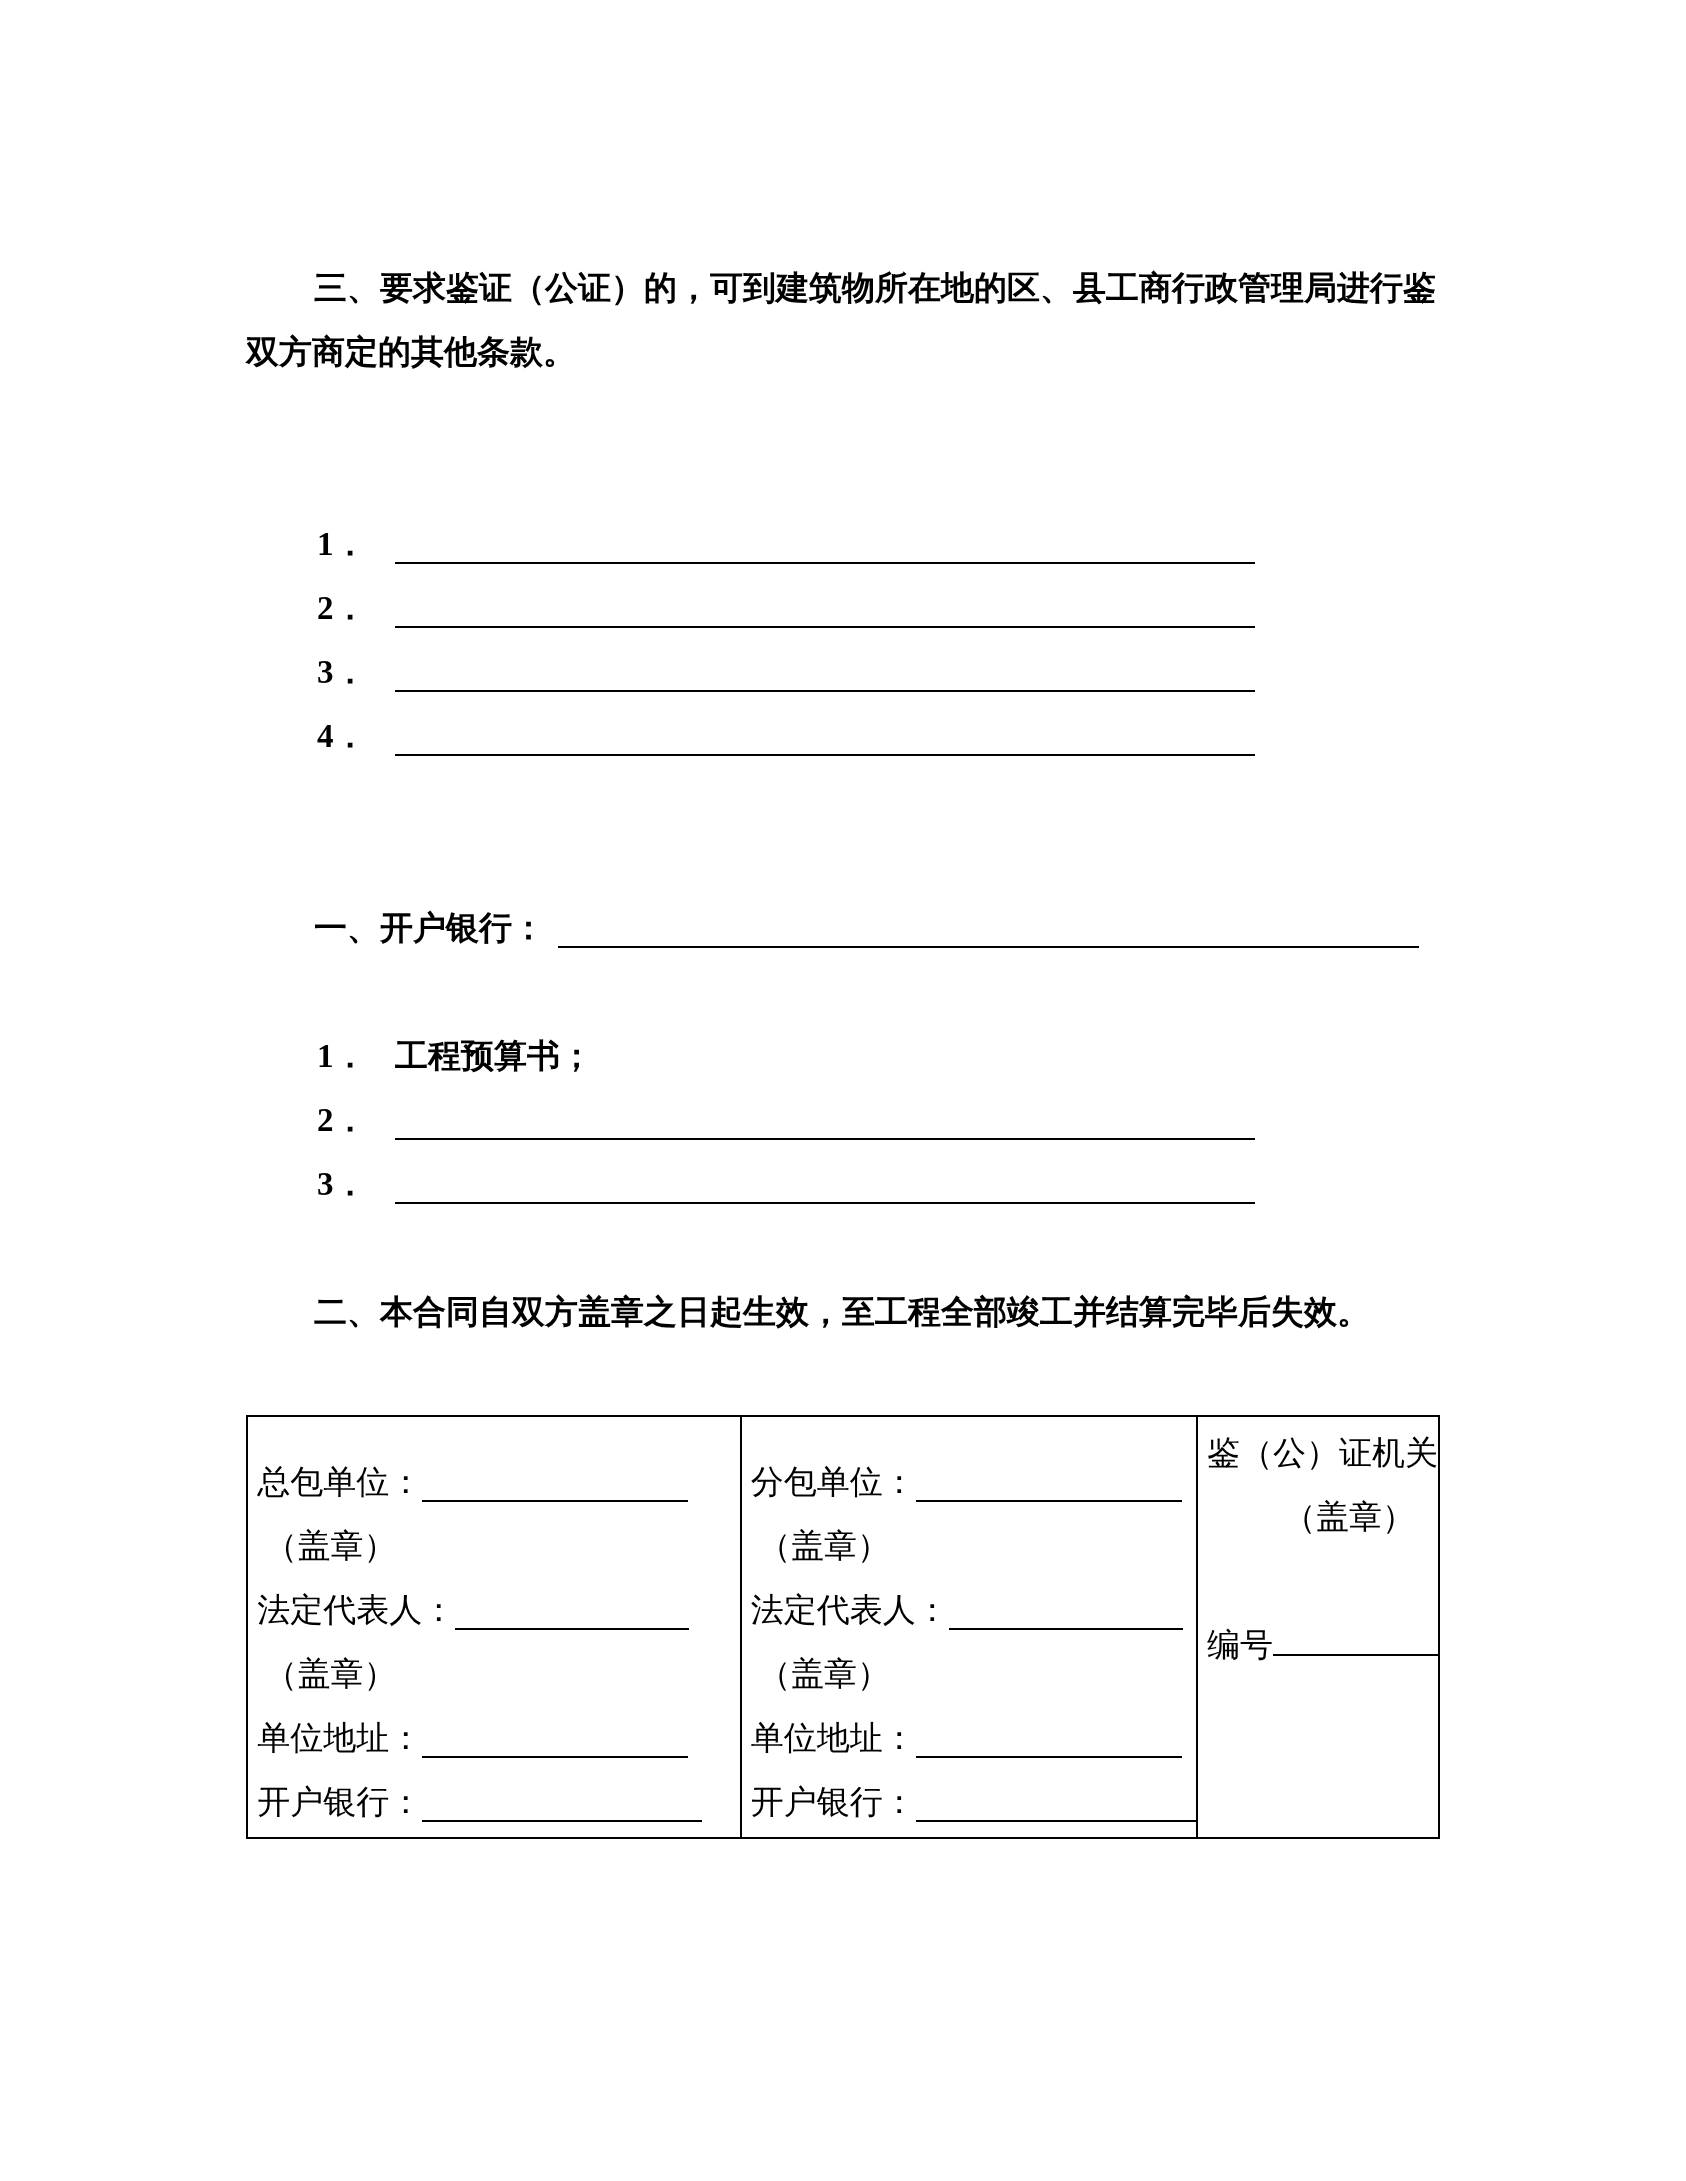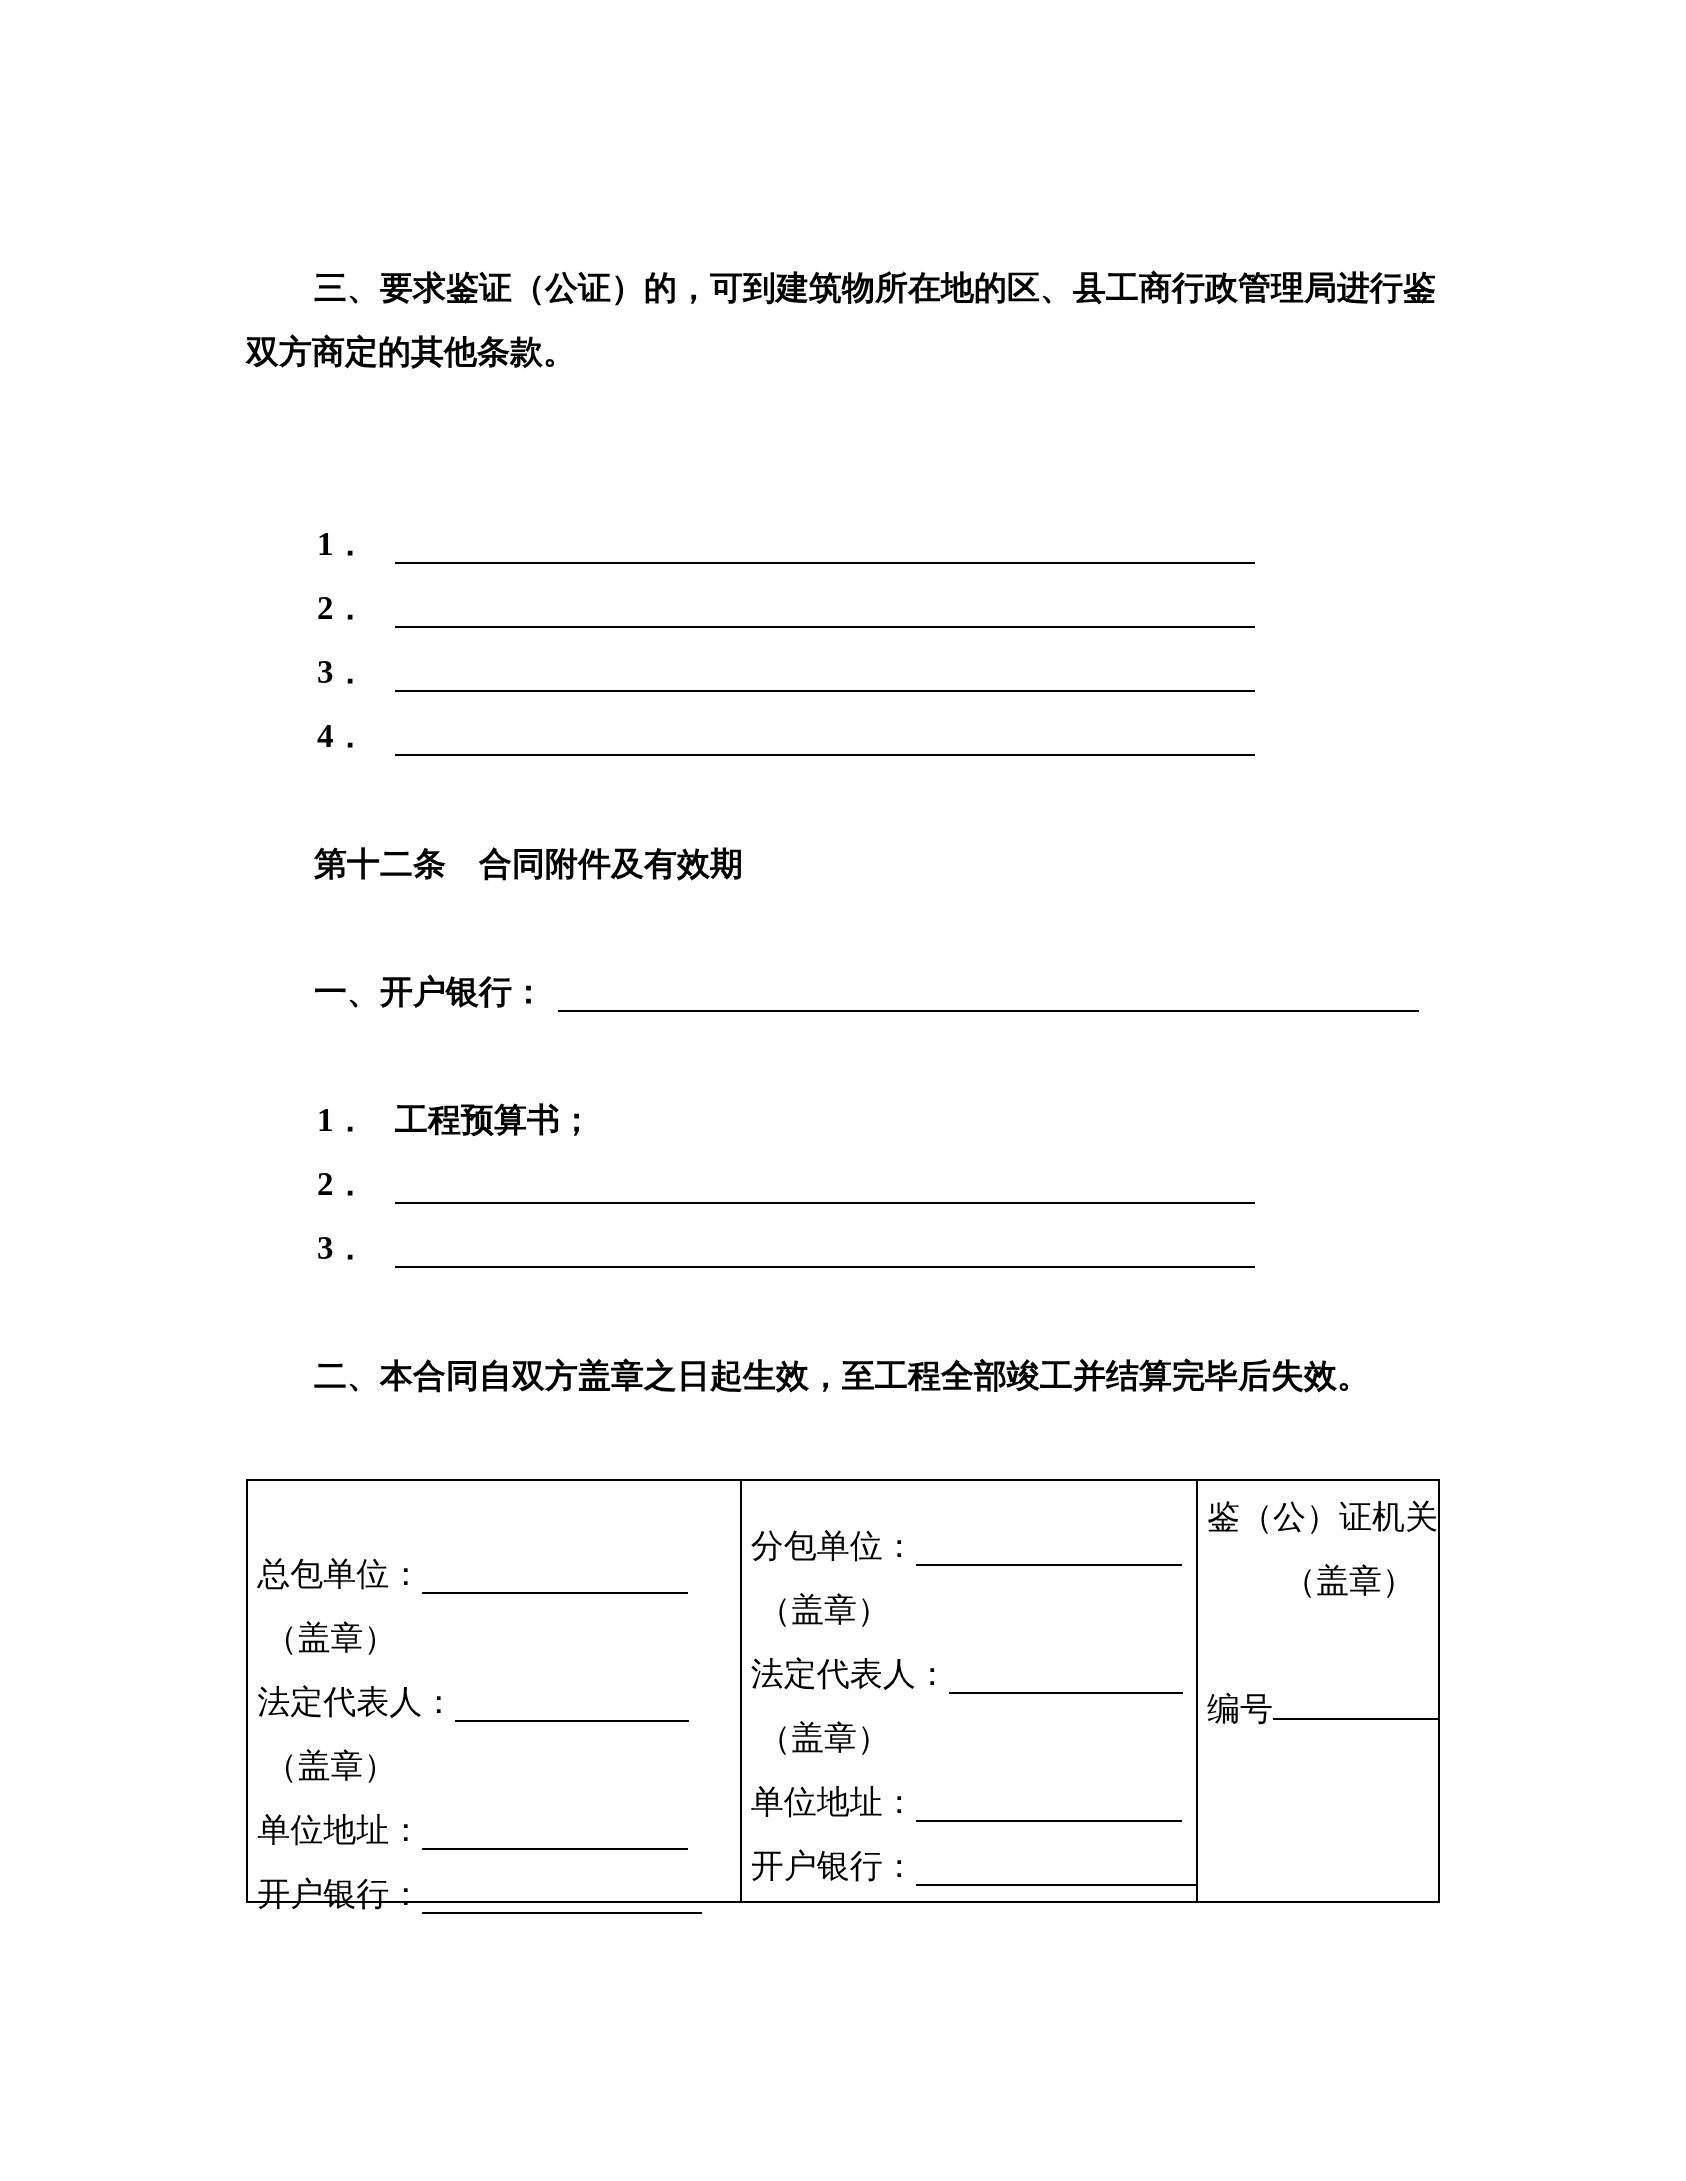--- a/index.html
+++ b/index.html
@@ -47,21 +47,21 @@
     display:flex;
     box-sizing:border-box;
     width:1194px;
     height:424px;
     border:2.8px solid #000;
   }
   .cell{
     box-sizing:border-box;
     padding:33px 0 0 9.2px;
   }
-  .c1{width:534px;margin-top:28px;}
+  .c1{width:534px;}
   .c2{width:458px;border-left:2.8px solid #000;}
   .c3{
     width:270px;
     border-left:2.8px solid #000;
     padding-top:4px;
     flex:1;
   }
   .trow{
     height:64px;
     line-height:64px;
@@ -96,21 +96,20 @@
     </div>
     <div class="line item">
       <span class="num">3．</span><span class="blank w937"></span>
     </div>
     <div class="line item">
       <span class="num">4．</span><span class="blank w937"></span>
     </div>
 
     <div class="gap"></div>
 
-    <div class="line indent">第十二条　合同附件及有效期</div>
 
     <div class="gap"></div>
 
     <div class="line indent">
       <span>一、开户银行：</span><span class="blank w938"></span>
     </div>
 
     <div class="gap"></div>
 
     <div class="line item">

